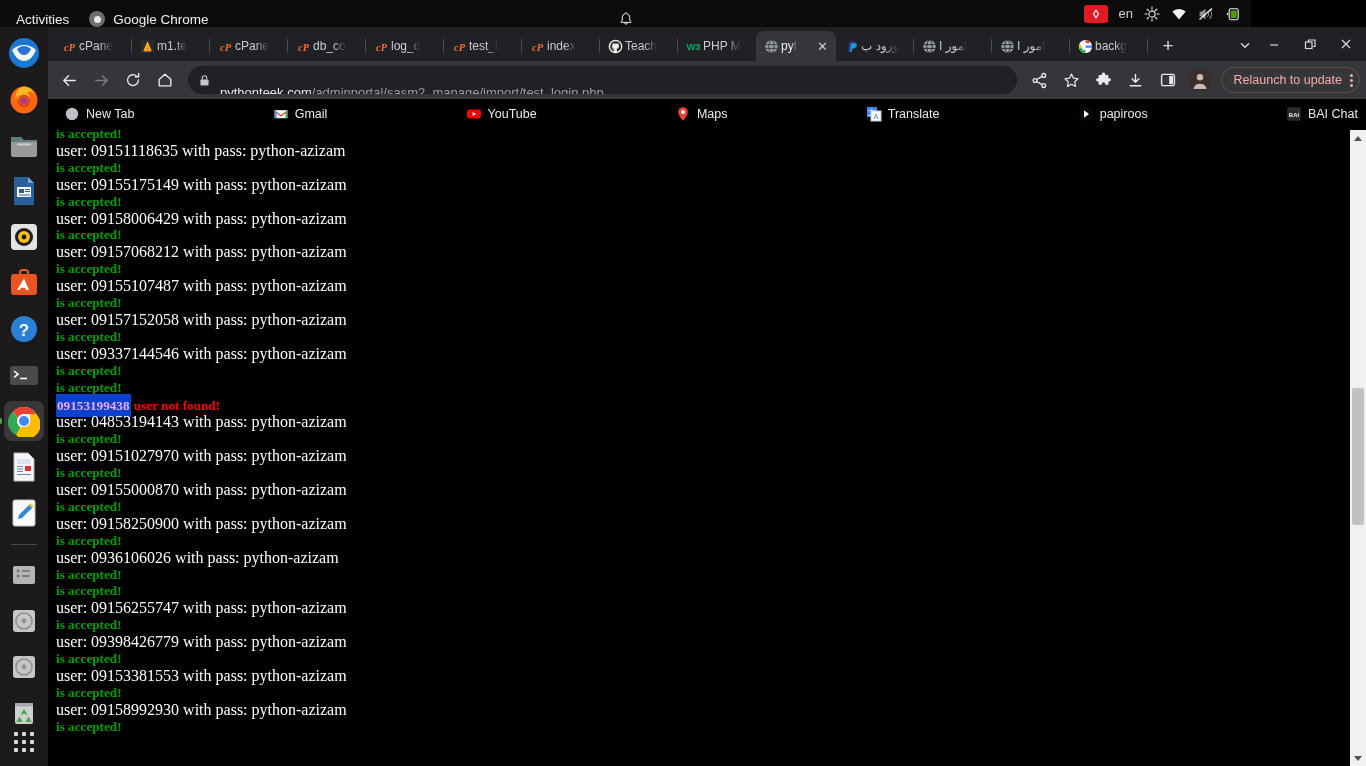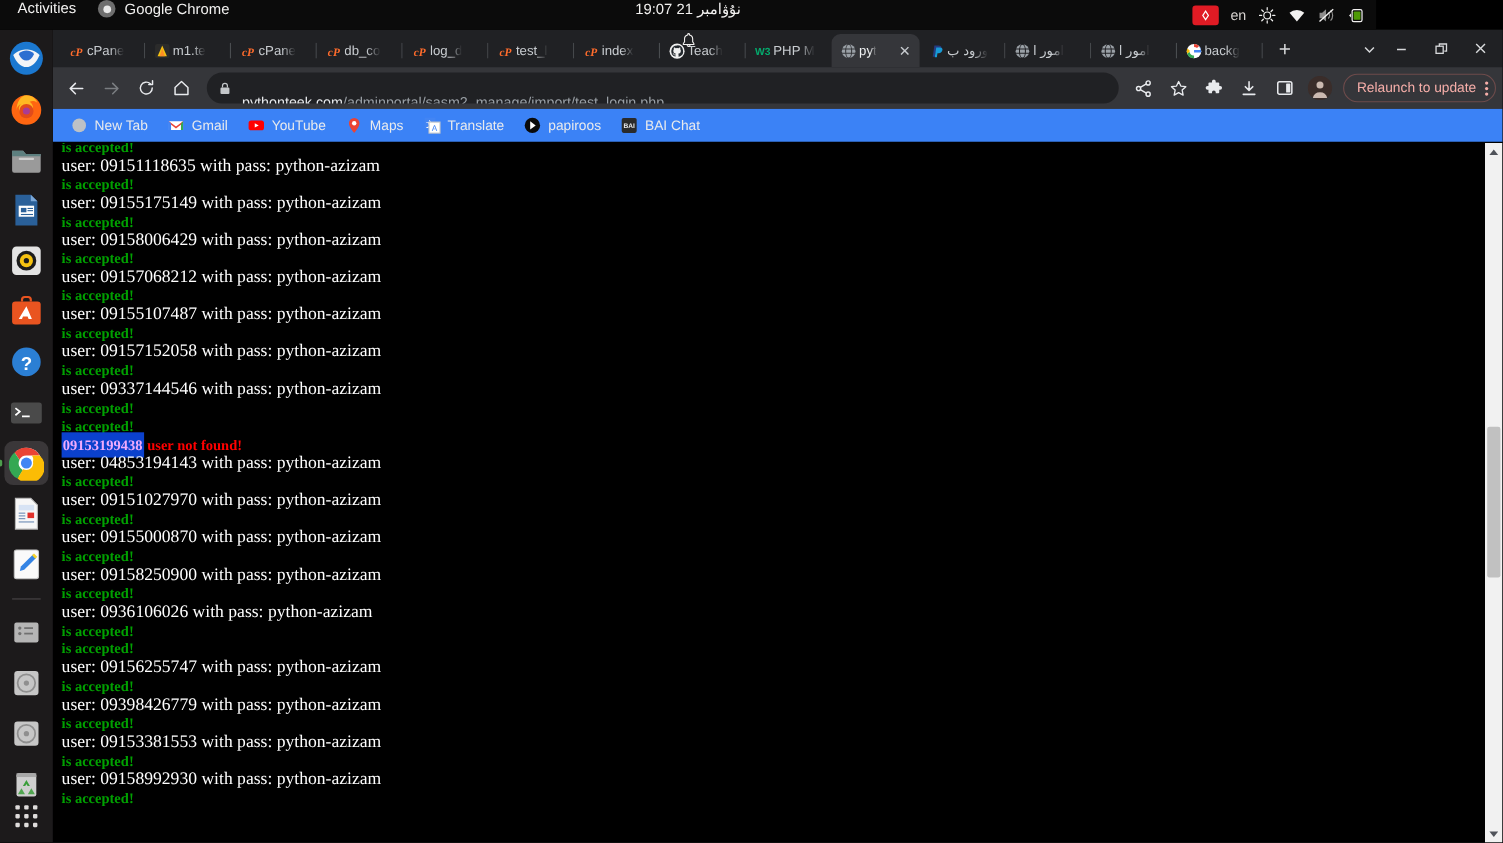--- a/index.html
+++ b/index.html
@@ -8,21 +8,21 @@
     overflow: hidden;
     background: #000;
     font-family: "Liberation Sans", sans-serif;
   }
 
   
   #top-bar {
     position: absolute; top: 0; left: 0;
     width: 1251px; height: 27px;
     background: #0b0b0b;
-    display: flex; align-items: flex-start;
+    display: flex; align-items: flex-end;
     color: #f2f1f0; font-size: 13.5px;
     z-index: 50;
   }
   #activities { padding: 0 10px 0 16px; cursor: pointer; }
   .tb-app { display: flex; align-items: center; gap: 8px; padding: 0 10px; cursor: pointer; }
   .chrome-mini {
     width: 16px; height: 16px; border-radius: 50%;
     background: #6e6e6e; position: relative; display: inline-block;
   }
   .chrome-mini::after {
@@ -164,21 +164,21 @@
     background: #3c2f2b; overflow: hidden; flex: 0 0 22px;
     display: flex; align-items: center; justify-content: center;
     margin: 0 4px; cursor: pointer;
   }
   .dots3 { display: flex; flex-direction: column; gap: 2px; align-items: center; }
   .dots3 i { width: 3px; height: 3px; border-radius: 50%; background: #f6aea9; display: block; }
 
   
   #bookmarks {
     height: 30px; display: flex; align-items: center;
-    gap: 2px; padding-left: 8px; background: #3b82f6;
+    gap: 2px; padding-left: 8px; background: #000000; justify-content: space-between;
   }
   .bm {
     display: flex; align-items: center; gap: 6px;
     padding: 4px 8px; border-radius: 4px;
     color: #e8eaed; font-size: 12.5px; cursor: pointer; white-space: nowrap;
   }
   .bm-ico { width: 16px; height: 16px; flex: 0 0 16px; display: block; }
 
   
   #viewport {

